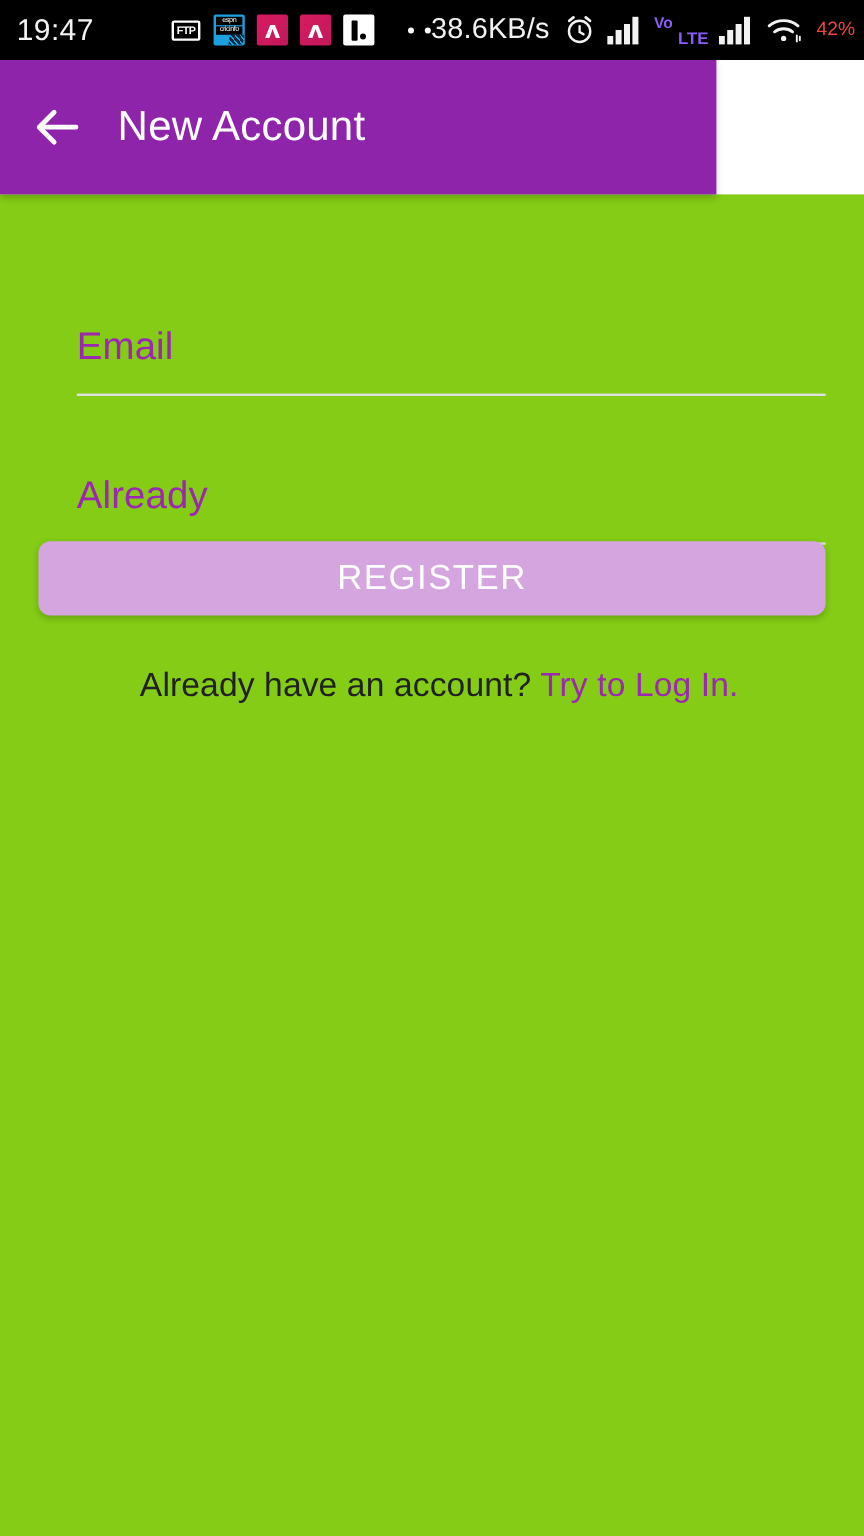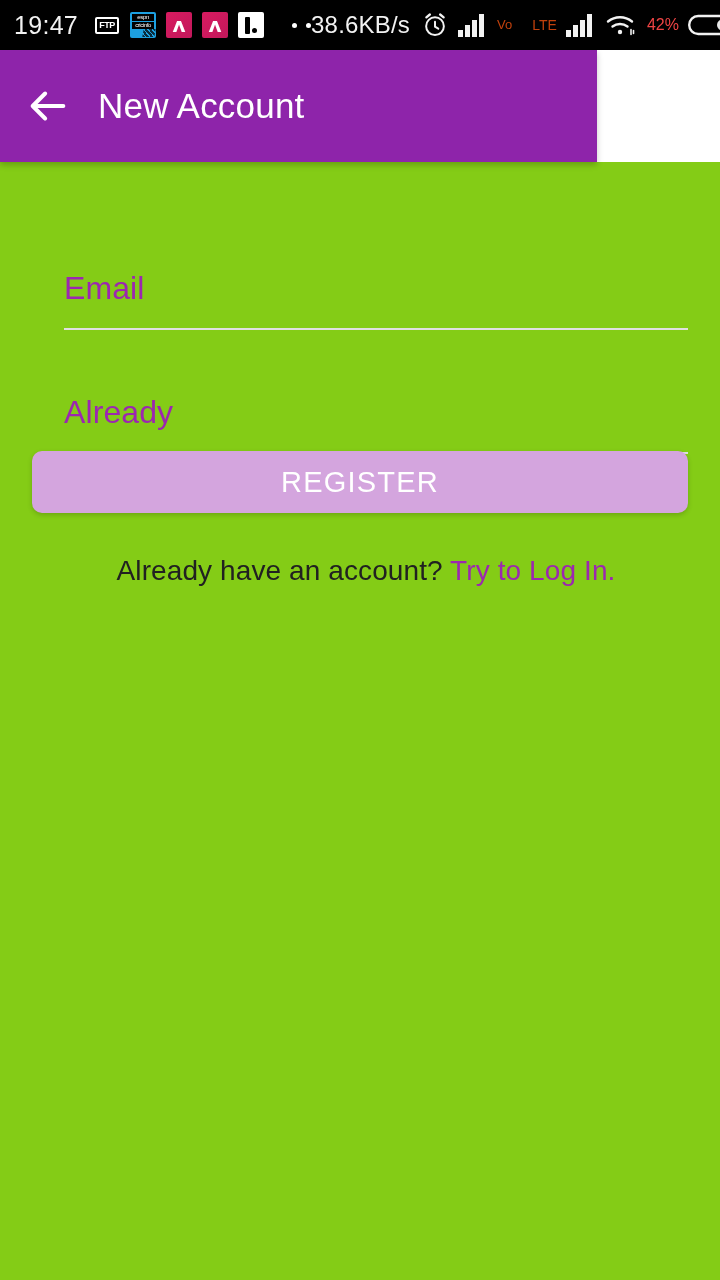--- a/index.html
+++ b/index.html
@@ -31,21 +31,21 @@
   .sb-speed {
     font-size:24px; color:#f2f2f2; letter-spacing:0.2px;
     margin-right:2px;
   }
   .sb-batt-pct { font-size:16px; color:#ef4444; margin-left:1px; }
 
   
   .nicon { width:26px; height:26px; display:block; border-radius:2px; }
   .nicon.ftp {
     background:#000; border:0; position:relative;
-    display:flex; align-items:center; justify-content:center;
+    display:flex; align-items:center; justify-content:center;margin-left:48px;
   }
   .ftp-box {
     width:24px; height:17px; border:2px solid #ffffff; border-radius:2px;
     display:flex; align-items:center; justify-content:center;
     font-size:9px; font-weight:bold; color:#ffffff; letter-spacing:-0.5px;
     line-height:1;
   }
   .nicon.espn { background:#1da0e0; position:relative; overflow:hidden; }
   .espn-t1 { position:absolute; top:2px; left:2px; right:2px; height:7px;
     background:#000; color:#fff; font-size:6px; line-height:7px; text-align:center;
@@ -190,21 +190,21 @@
         <path d="M19.4 5.4 16.4 3.0" stroke="#f2f2f2" stroke-width="2" stroke-linecap="round"></path>
       </svg>
 
       <svg class="ico-svg" width="30" height="26" viewBox="0 0 30 26">
         <rect x="0" y="18" width="5" height="7" fill="#f2f2f2"></rect>
         <rect x="7" y="13" width="5" height="12" fill="#f2f2f2"></rect>
         <rect x="14" y="8" width="5" height="17" fill="#f2f2f2"></rect>
         <rect x="21" y="2" width="5" height="23" fill="#f2f2f2"></rect>
       </svg>
 
-      <span style="display:flex;flex-direction:row;line-height:1;color:#c2410c;font-weight:normal;">
+      <span style="display:flex;flex-direction:column;line-height:1;color:#8b5cf6;font-weight:bold;">
         <span style="font-size:13px;">Vo</span>
         <span style="font-size:14px;margin-left:20px;">LTE</span>
       </span>
 
       <svg class="ico-svg" width="30" height="26" viewBox="0 0 30 26">
         <rect x="0" y="18" width="5" height="7" fill="#f2f2f2"></rect>
         <rect x="7" y="13" width="5" height="12" fill="#f2f2f2"></rect>
         <rect x="14" y="8" width="5" height="17" fill="#f2f2f2"></rect>
         <rect x="21" y="2" width="5" height="23" fill="#f2f2f2"></rect>
       </svg>

